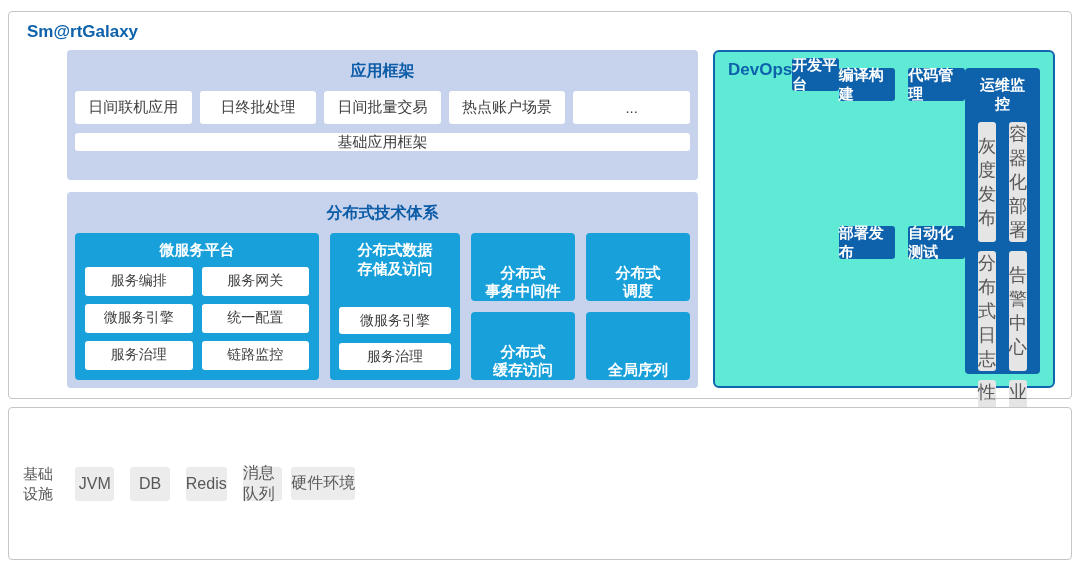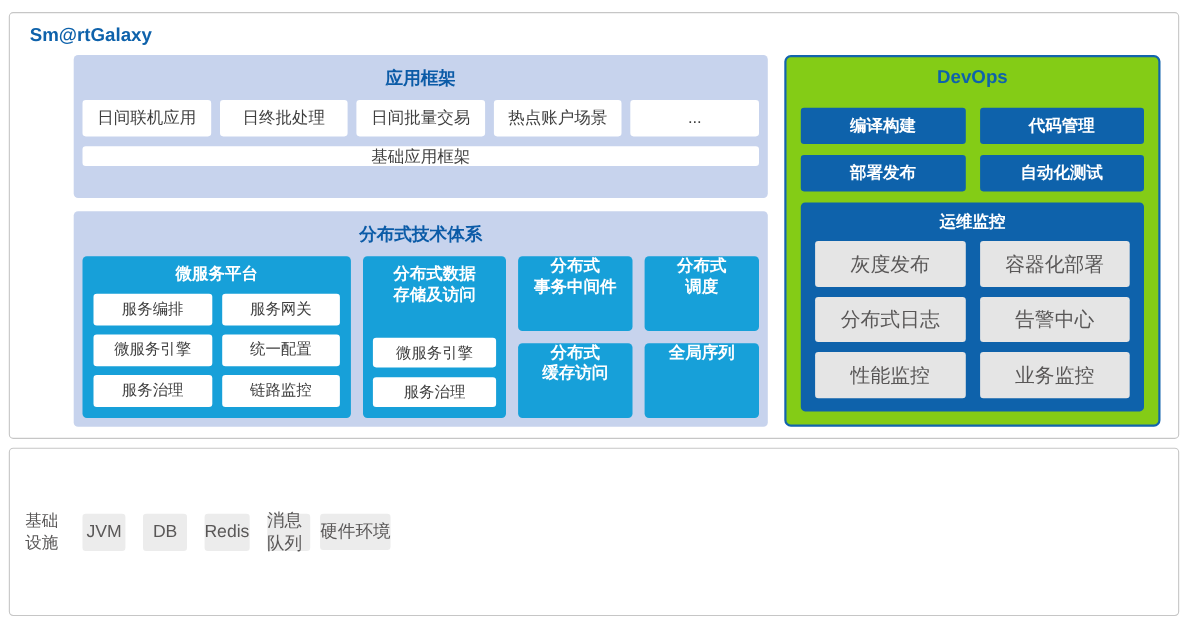--- a/index.html
+++ b/index.html
@@ -64,28 +64,28 @@
     display: flex; align-items: center; justify-content: center;
     font-size: 14px; color: #404040;
   }
 
   .storage { flex: 0 0 130px; padding: 8px 9px 10px 9px; display: flex; flex-direction: column; }
   .storage .cyan-title { margin-bottom: 8px; }
   .storage-subs { flex: 1; display: flex; flex-direction: column; gap: 9px; justify-content: flex-end; }
   .storage-subs .sub-white { height: 27px; }
 
   .dist-col { flex: 1; display: flex; flex-direction: column; gap: 11px; min-width: 0; }
-  .dist-col .cyan { flex: 1; display: flex; align-items: flex-start; justify-content: center; }
+  .dist-col .cyan { flex: 1; display: flex; align-items: flex-end; justify-content: center; }
 
   
   .devops {
     flex: 0 0 342px;
-    background: #84cc16; border: 2px solid #1264ad; border-radius: 6px;
+    background: #5eead4; border: 2px solid #1264ad; border-radius: 6px;
     padding: 6px 13px 12px 13px;
-    display: flex; flex-direction: column;
+    display: flex; flex-direction: row;
   }
   .devops-title { text-align: center; font-size: 17px; font-weight: bold; color: #0e62ab; margin: 2px 0 8px 0; }
   .blue-box {
     background: #0e62ab; border-radius: 3px; color: #fff;
     display: flex; align-items: center; justify-content: center;
     font-size: 15px; font-weight: bold; height: 33px;
   }
   .devops-grid { display: grid; grid-template-columns: 1fr 1fr; gap: 10px 13px; margin-top: 10px; }
   .ops-monitor { flex: 1; background: #0e62ab; border-radius: 4px; margin-top: 10px; padding: 6px 13px 12px 13px; display: flex; flex-direction: column; }
   .ops-title { text-align: center; color: #fff; font-size: 15px; font-weight: bold; margin: 2px 0 8px 0; }
@@ -180,20 +180,21 @@
                 <div class="cyan-title">全局序列</div>
               </div>
             </div>
 
           </div>
         </div>
       </div>
 
       <div class="devops">
         <div class="devops-title">DevOps</div>
+        <div class="blue-box">开发平台</div>
         <div class="devops-grid">
           <div class="blue-box">编译构建</div>
           <div class="blue-box">代码管理</div>
           <div class="blue-box">部署发布</div>
           <div class="blue-box">自动化测试</div>
         </div>
         <div class="ops-monitor">
           <div class="ops-title">运维监控</div>
           <div class="ops-grid">
             <div class="sub-gray">灰度发布</div>

